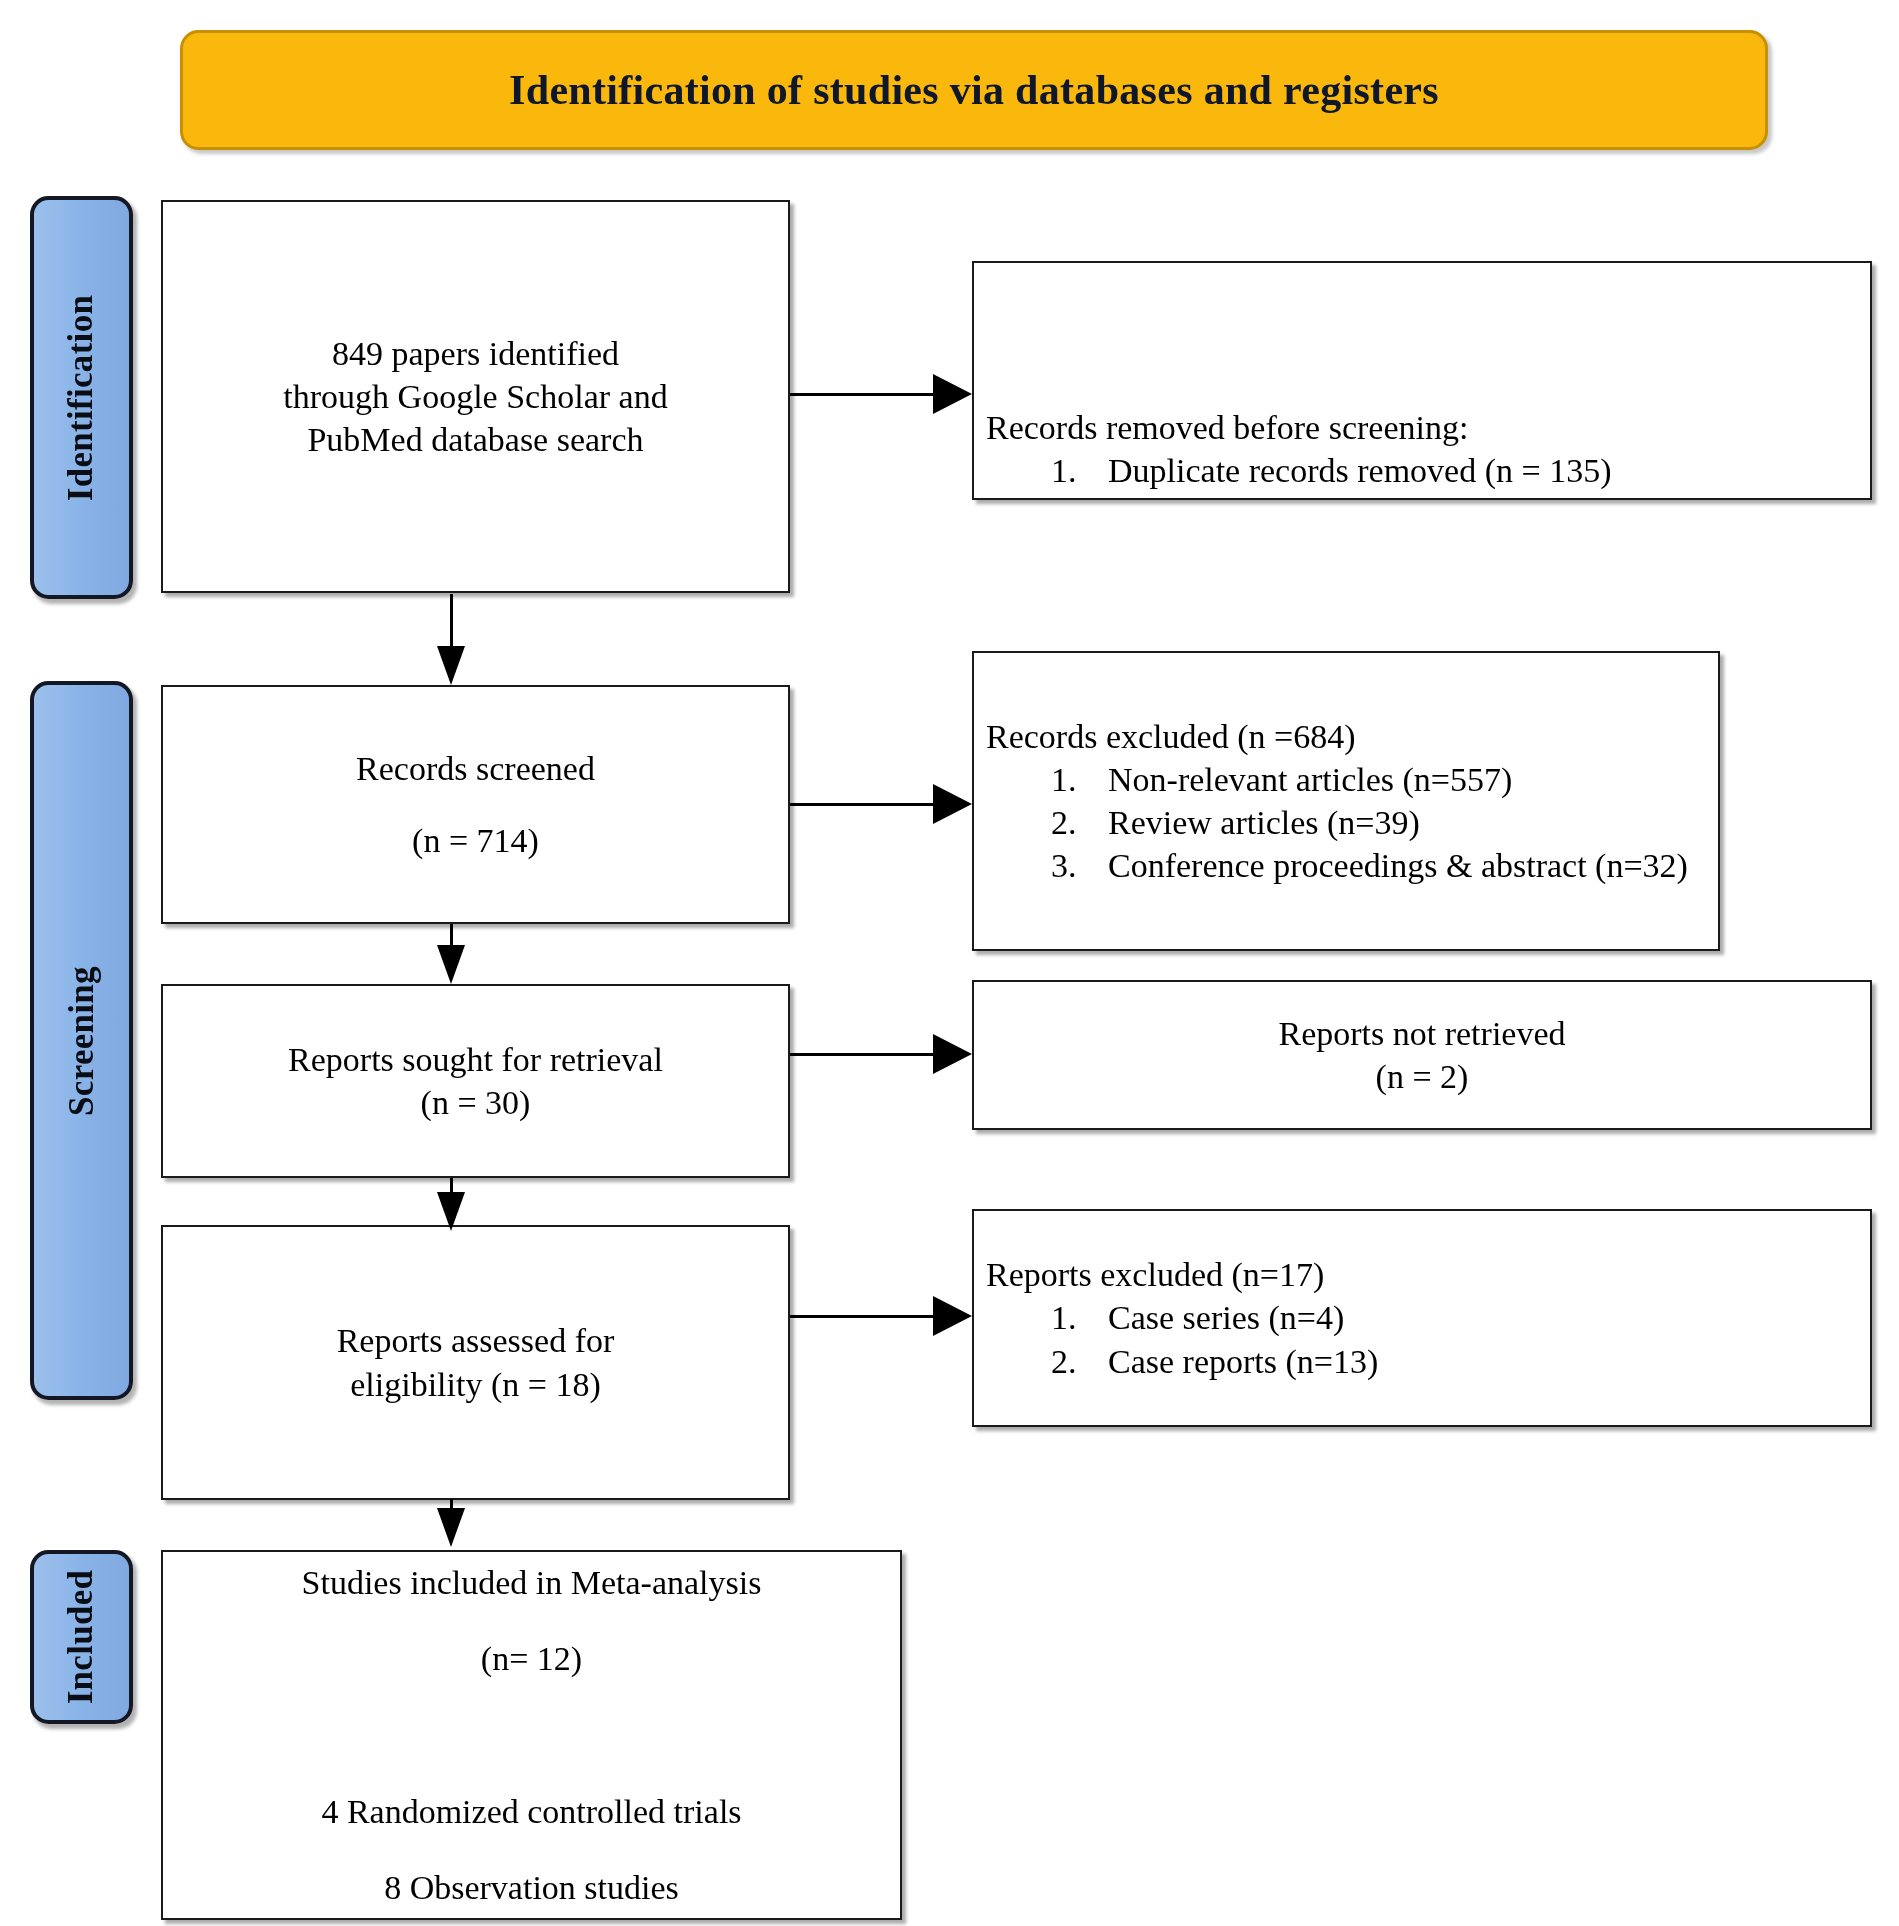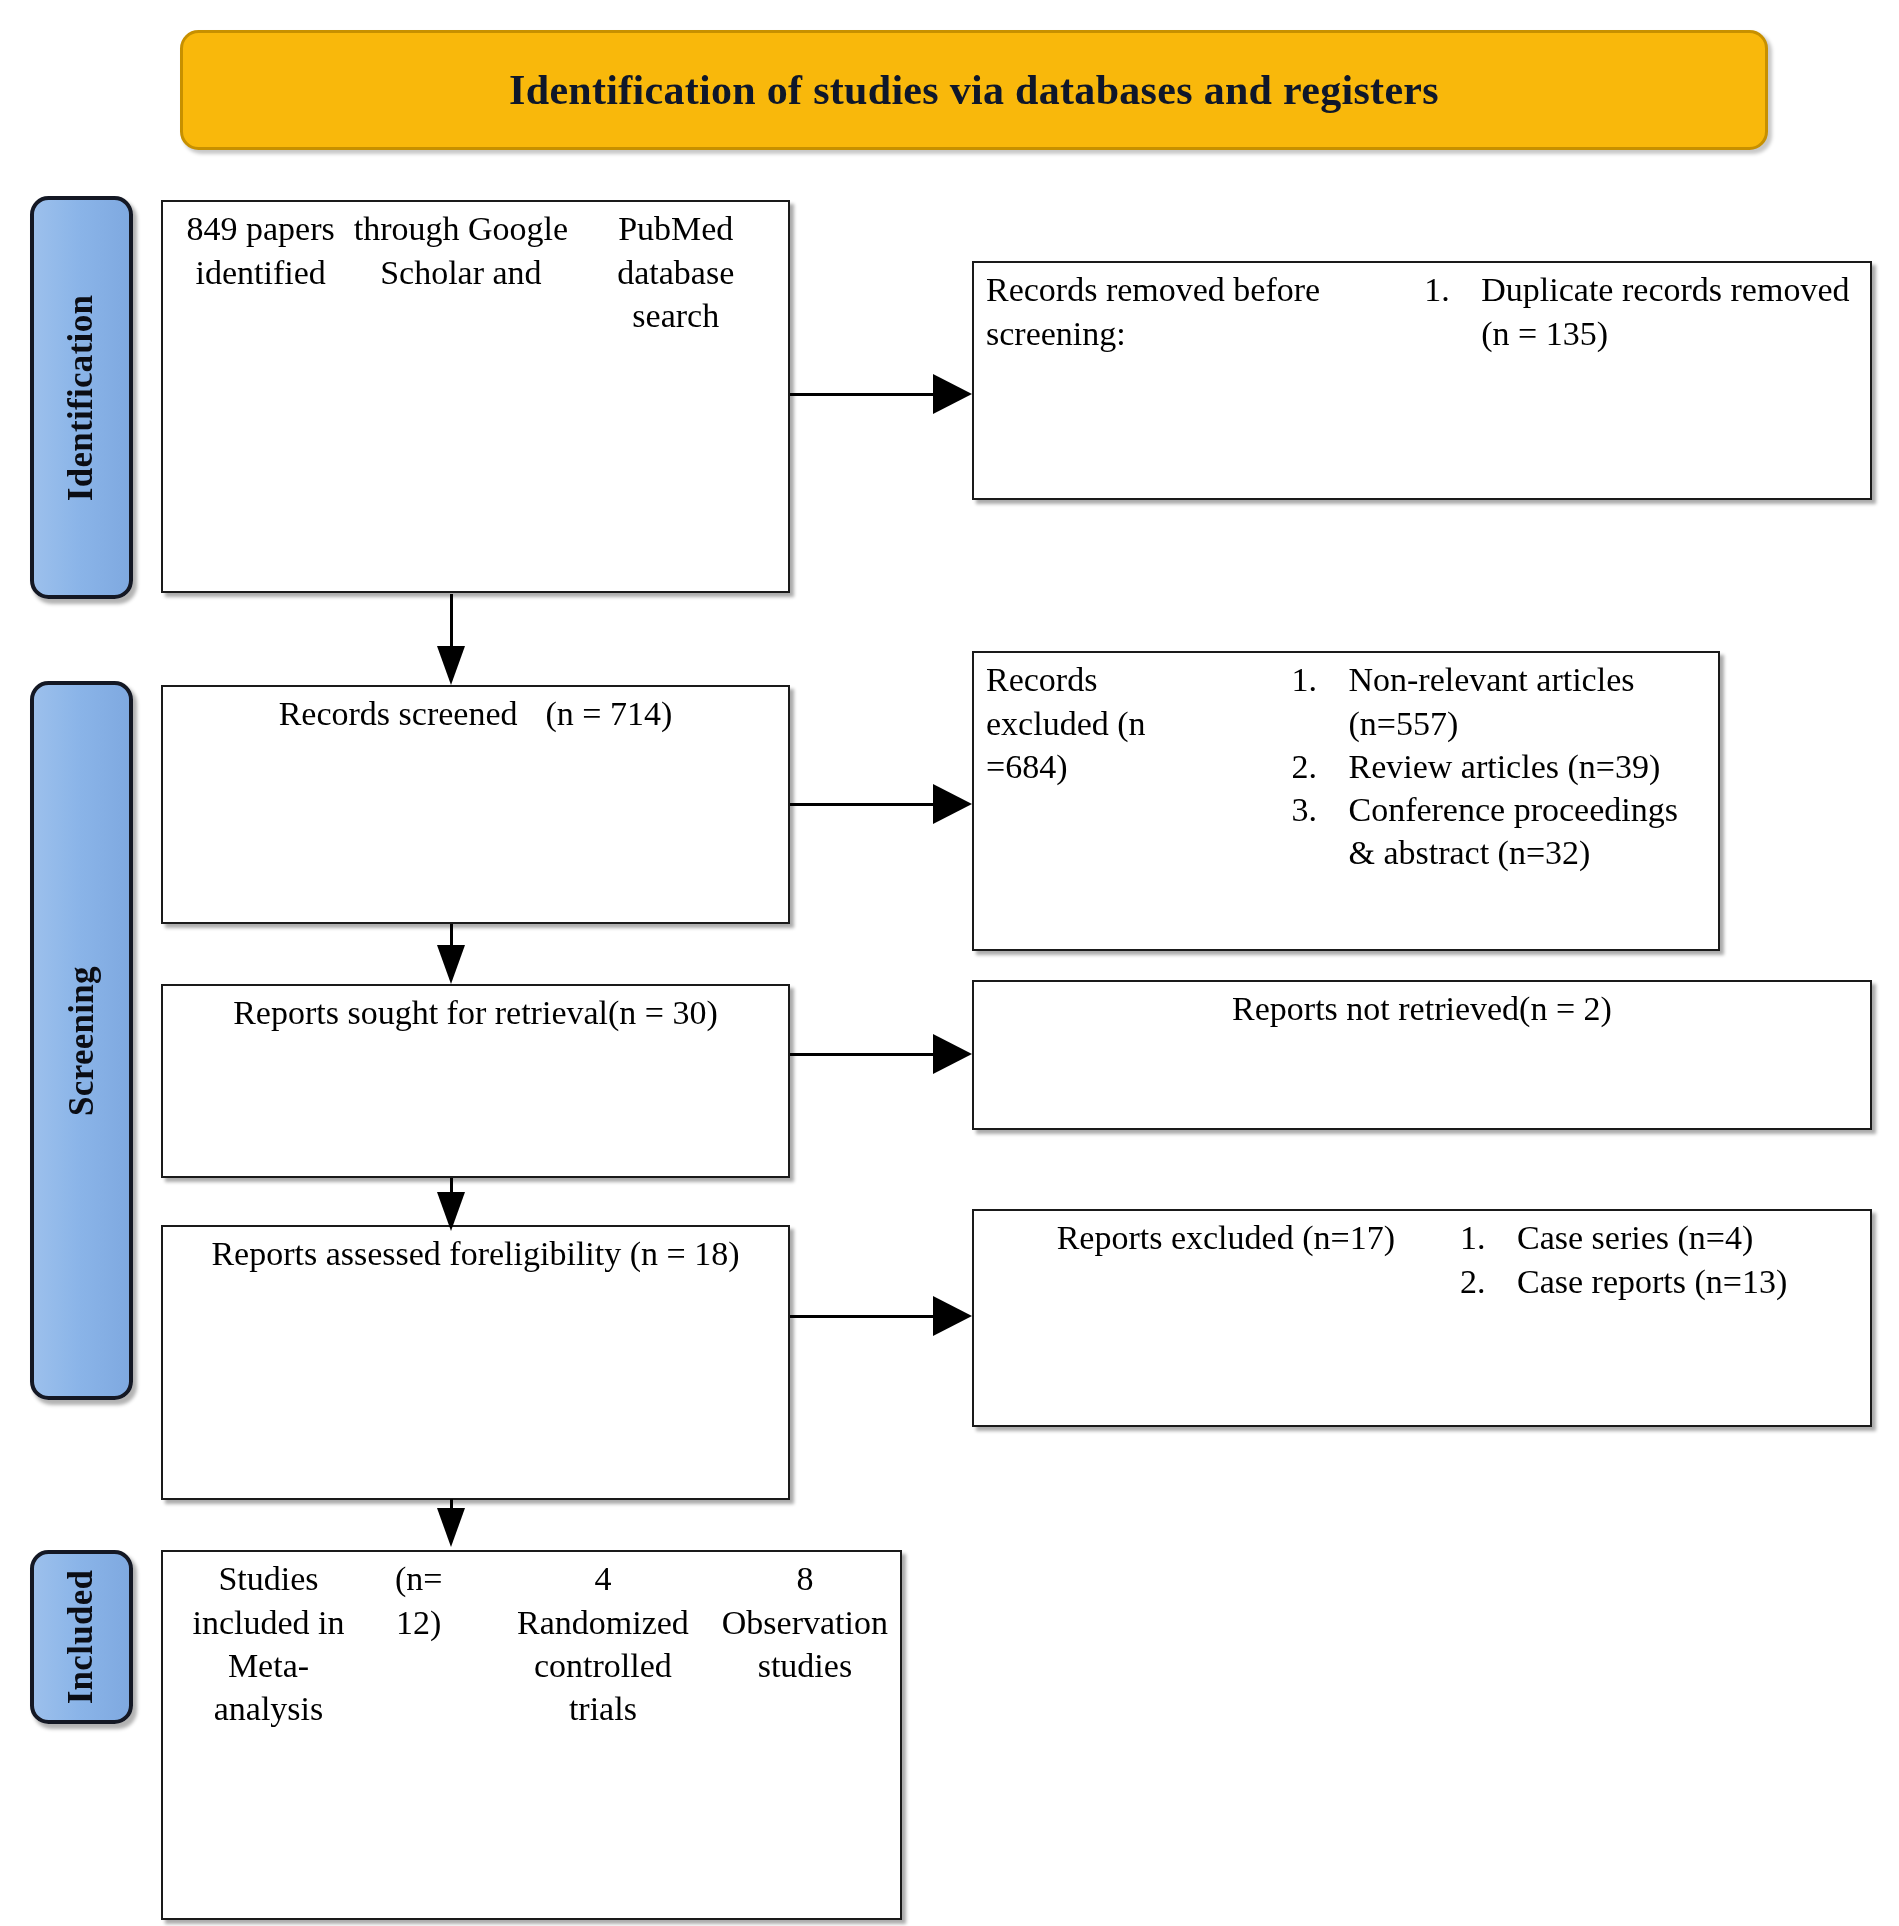--- a/index.html
+++ b/index.html
@@ -66,21 +66,21 @@
   #stage-included       { left: 30px; top: 1550px; width: 103px; height: 174px; }
 
   
   .flow-box {
     position: absolute;
     background: #ffffff;
     border: 2.7px solid #1A1A1A;
     box-sizing: border-box;
     box-shadow: 3.8px 4.4px 3.3px rgba(0,0,0,0.33);
     display: flex;
-    flex-direction: row;
+    flex-direction: column;
     justify-content: center;
     padding: 5.4px 12px;
   }
   .flow-box .box-line {
     font-size: 34px;
     line-height: 1.27;
     text-align: center;
     color: #000;
   }
   .flow-box.left-align .box-line { text-align: left; }
@@ -106,21 +106,21 @@
   .num-list li .item-text { display: inline; }
 
   
   #box-identified   { left: 161px;  top: 200px;  width: 629px; height: 393px; }
   #box-screened     { left: 161px;  top: 685px; width: 629px; height: 239px; gap: 28px; }
   #box-sought       { left: 161px;  top: 984px; width: 629px; height: 194px; }
   #box-assessed     { left: 161px;  top: 1225px; width: 629px; height: 275px; }
   #box-included     { left: 161px;  top: 1550px; width: 741px; height: 370px; gap: 33px; }
 
   
-  #box-removed      { left: 972px; top: 261px;  width: 900px; height: 239px; }
+  #box-removed      { left: 972px; top: 261px;  width: 900px; height: 239px; justify-content: flex-end; }
   #box-excluded-rec { left: 972px; top: 651px; width: 748px; height: 300px; }
   #box-not-retrieved{ left: 972px; top: 980px; width: 900px; height: 150px; }
   #box-excluded-rep { left: 972px; top: 1209px; width: 900px; height: 218px; }
 
   
   .conn { position: absolute; }
   .conn .line-v {
     position: absolute;
     width: 2.7px;
     background: #000;

